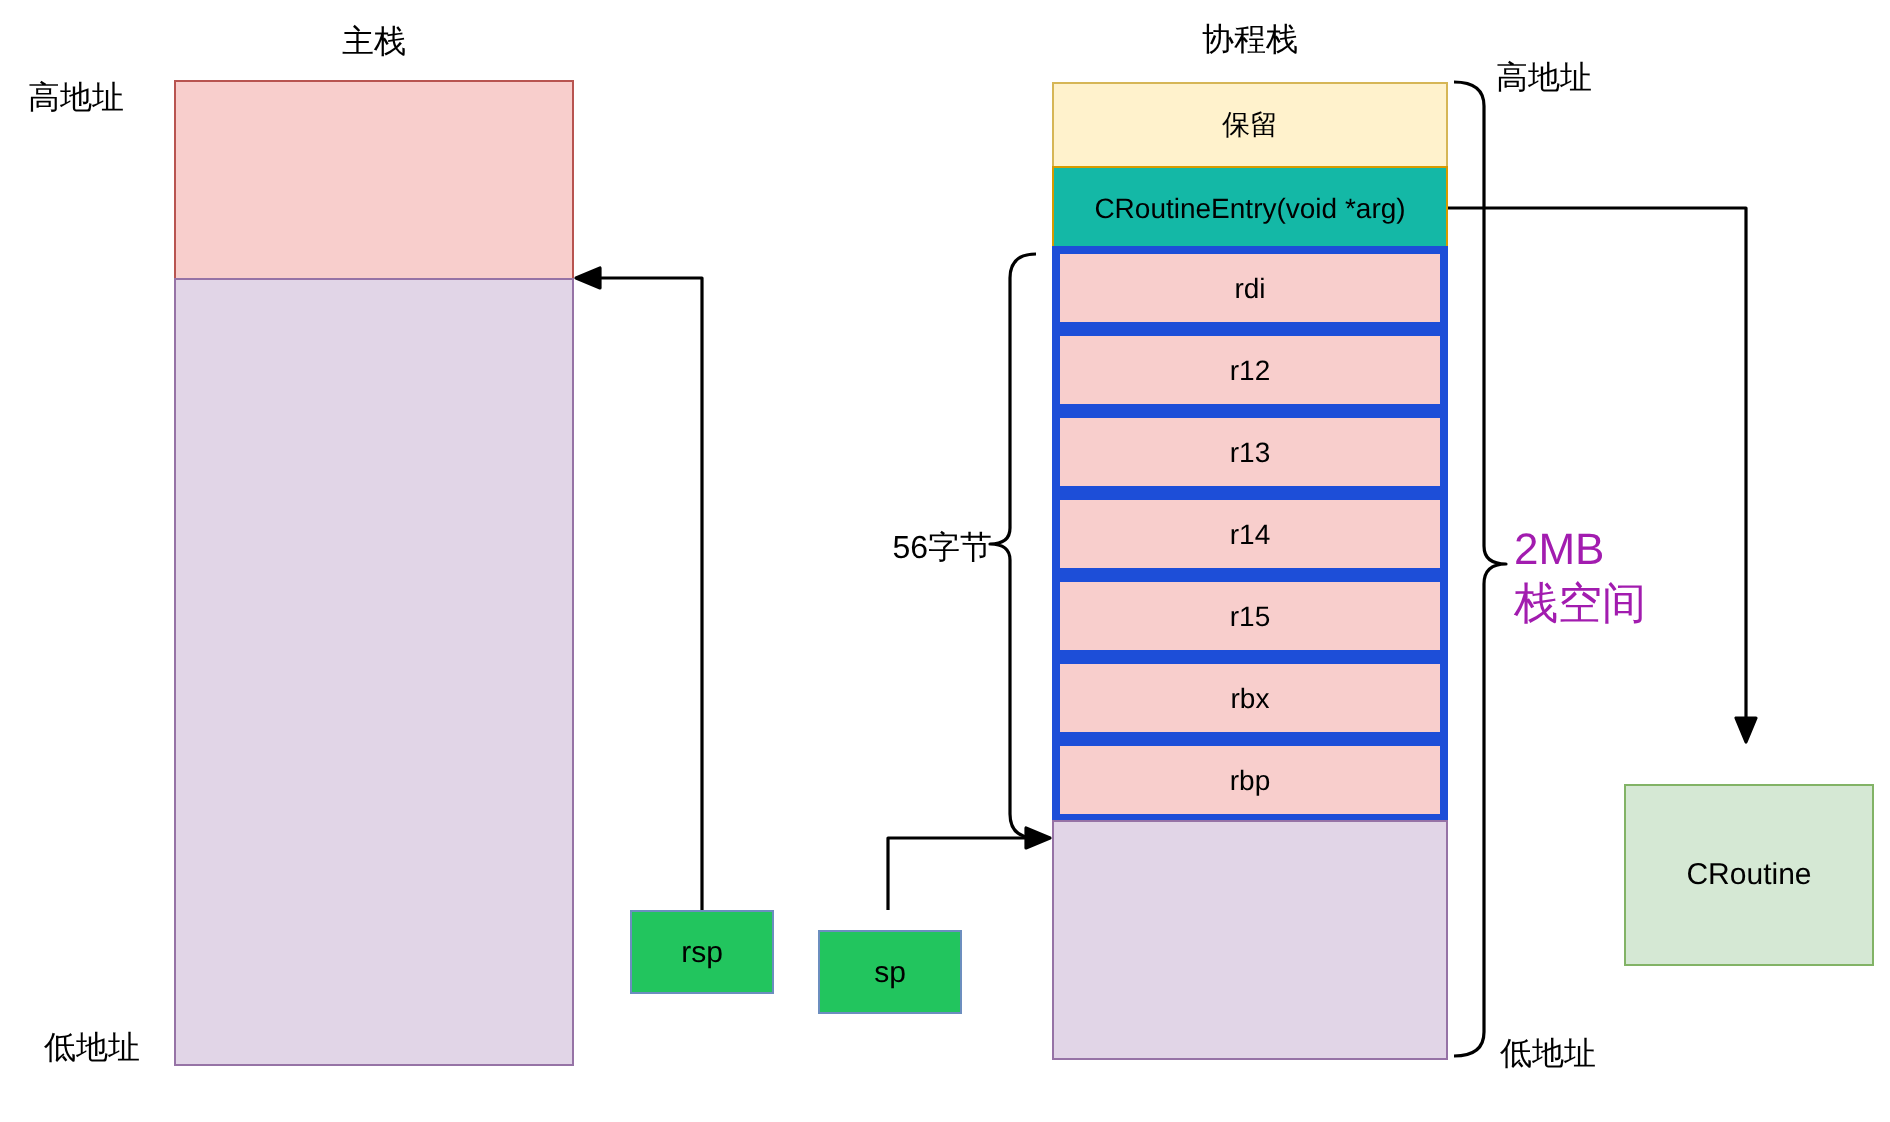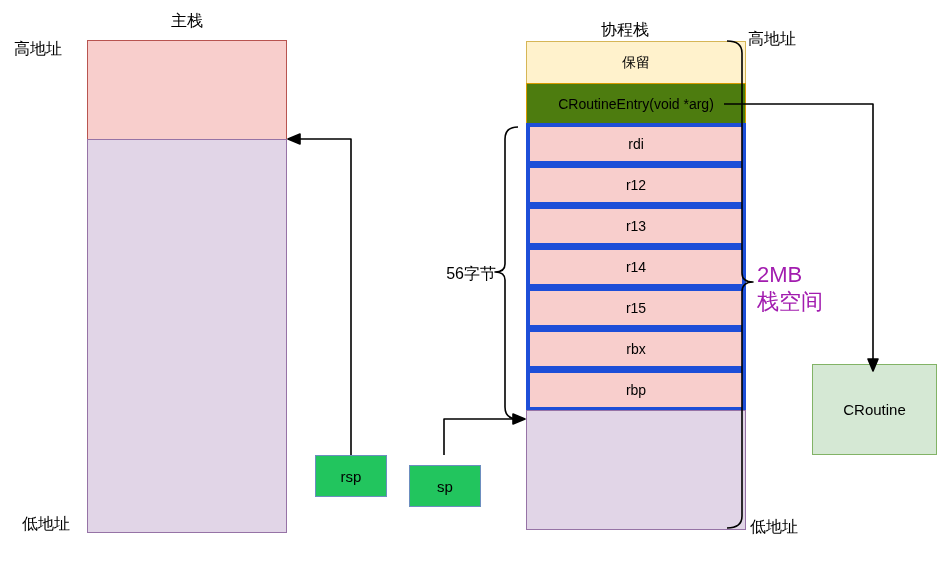--- a/index.html
+++ b/index.html
@@ -38,53 +38,53 @@
   }
   .seg { width: 100%; }
   .seg + .seg { margin-top: -1px; }
   .seg-pink   { background: #f8cecc; border: 1px solid #b85450; }
   .seg-purple { background: #e1d5e7; border: 1px solid #9673a6; }
 
   
   .co-stack {
     position: absolute;
     left: 526px; top: 41px;
-    width: 220px;
+    width: 198px;
     display: flex;
     flex-direction: column;
   }
   .cell {
     width: 100%;
     display: flex;
     align-items: center;
     justify-content: center;
     font-size: 14px;
     color: #000000;
   }
   .cell + .cell { margin-top: -1px; }
   .cell-yellow { background: #fff2cc; border: 1px solid #d6b656; }
-  .cell-orange { background: #4d7c0f; border: 1px solid #d79b00; }
+  .cell-orange { background: #14b8a6; border: 1px solid #d79b00; }
   .cell-red    { background: #f8cecc; border: 4px solid #1d4ed8; }
   .cell-purple { background: #e1d5e7; border: 1px solid #9673a6; }
 
   
   .ptr-box {
     position: absolute;
     width: 72px; height: 42px;
     background: #22c55e;
     border: 1px solid #6c8ebf;
     display: flex;
     align-items: center;
     justify-content: center;
     font-size: 15px;
   }
   
   .croutine-box {
     position: absolute;
-    left: 812px; top: 364px;
+    left: 812px; top: 392px;
     width: 125px; height: 91px;
     background: #d5e8d4;
     border: 1px solid #82b366;
     display: flex;
     align-items: center;
     justify-content: center;
     font-size: 15px;
   }
   .size-label {
     position: absolute;
@@ -111,21 +111,21 @@
 </style>
 </head>
 <body>
 
 <div class="canvas">
 
   <div class="stack-title" style="left:87px; top:11px; width:200px;">主栈</div>
   <div class="label" style="left:14px; top:39px;">高地址</div>
   <div class="label" style="left:22px; top:514px;">低地址</div>
 
-  <div class="stack-title" style="left:526px; top:20px; width:198px;">协程栈</div>
+  <div class="stack-title" style="left:526px; top:10px; width:198px;">协程栈</div>
   <div class="label" style="left:748px; top:29px;">高地址</div>
   <div class="label" style="left:750px; top:517px;">低地址</div>
 
   <div class="main-stack">
     <div class="seg seg-pink" style="height:100px;"></div>
     <div class="seg seg-purple" style="height:394px;"></div>
   </div>
 
   <div class="co-stack">
     <div class="cell cell-yellow" style="height:43px;">保留</div>

